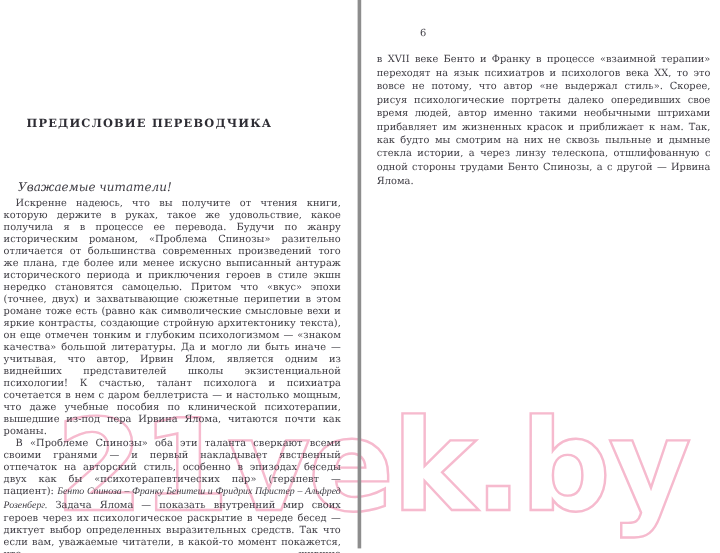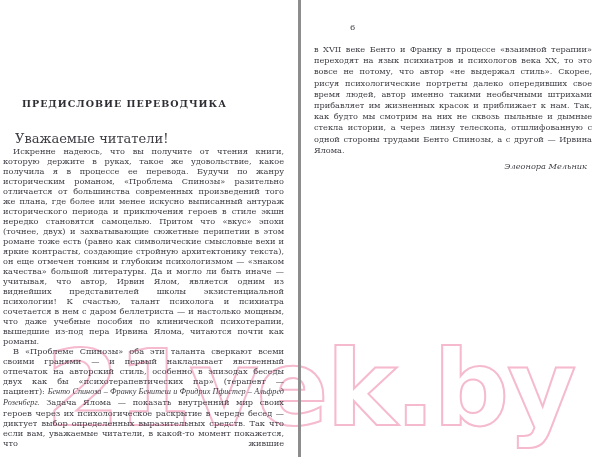--- a/index.html
+++ b/index.html
@@ -45,23 +45,24 @@
 
   .chapter-heading {
     margin: 98px 38px 0 0;
     font-size: 9.5px;
     font-weight: bold;
     letter-spacing: 1px;
     text-align: center;
     color: #2e2d34;
   }
   .salutation {
-    margin: 25px 0 2px 0;
+    margin: 43px 0 2px 0;
     padding-left: 12px;
-    font-size: 13px;
+    font-style: italic;
+    font-size: 10px;
     line-height: 10px;
   }
   .par {
     margin: 0;
     font-size: 8.2px;
     line-height: 10px;
     text-align: justify;
     text-indent: 10px;
   }
   .justify-last { text-align-last: justify; }
@@ -117,16 +118,15 @@
     <p class="par justify-last"><span>В «Проблеме Спинозы» оба эти таланта сверкают всеми своими гранями — и первый накладывает явственный отпечаток на авторский стиль, особенно в эпизодах беседы двух как бы «психотерапевтических пар» (терапевт — пациент): </span><i>Бенто Спиноза – Франку Бенитеш и Фридрих Пфистер – Альфред Розенберг.</i><span> Задача Ялома — показать внутренний мир своих героев через их психологическое раскрытие в череде бесед — диктует выбор определенных выразительных средств. Так что если вам, уважаемые читатели, в какой-то момент покажется, что жившие</span></p>
   </div>
 
   <div class="page page-right">
     <div class="pr-header">
       <span class="page-number">6</span>
     </div>
 
     <p class="par-r">в XVII веке Бенто и Франку в процессе «взаимной терапии» переходят на язык психиатров и психологов века XX, то это вовсе не потому, что автор «не выдержал стиль». Скорее, рисуя психологические портреты далеко опередивших свое время людей, автор именно такими необычными штрихами прибавляет им жизненных красок и приближает к нам. Так, как будто мы смотрим на них не сквозь пыльные и дымные стекла истории, а через линзу телескопа, отшлифованную с одной стороны трудами Бенто Спинозы, а с другой — Ирвина Ялома.</p>
 
-    <p class="signature">Элеонора Мельник</p>
   </div>
 
 </div>
 
 </body></html>

